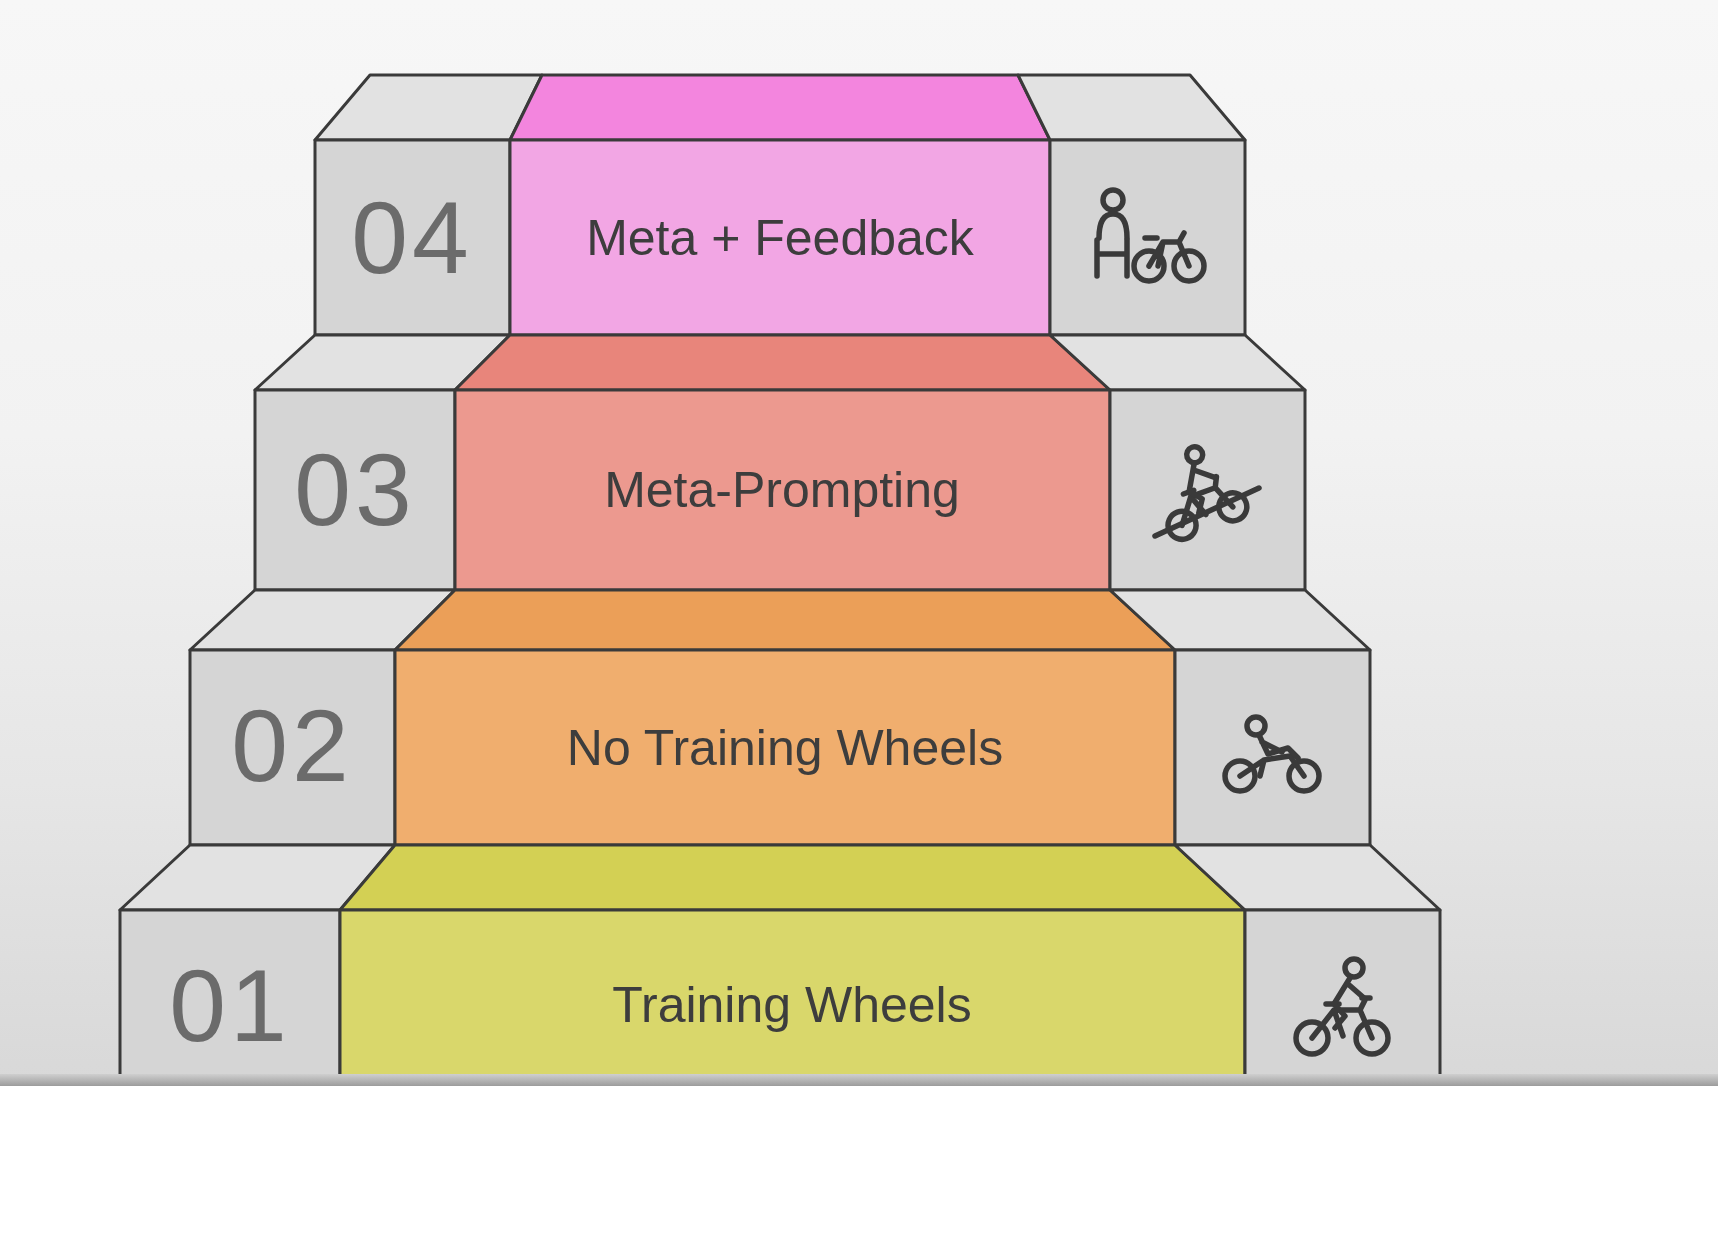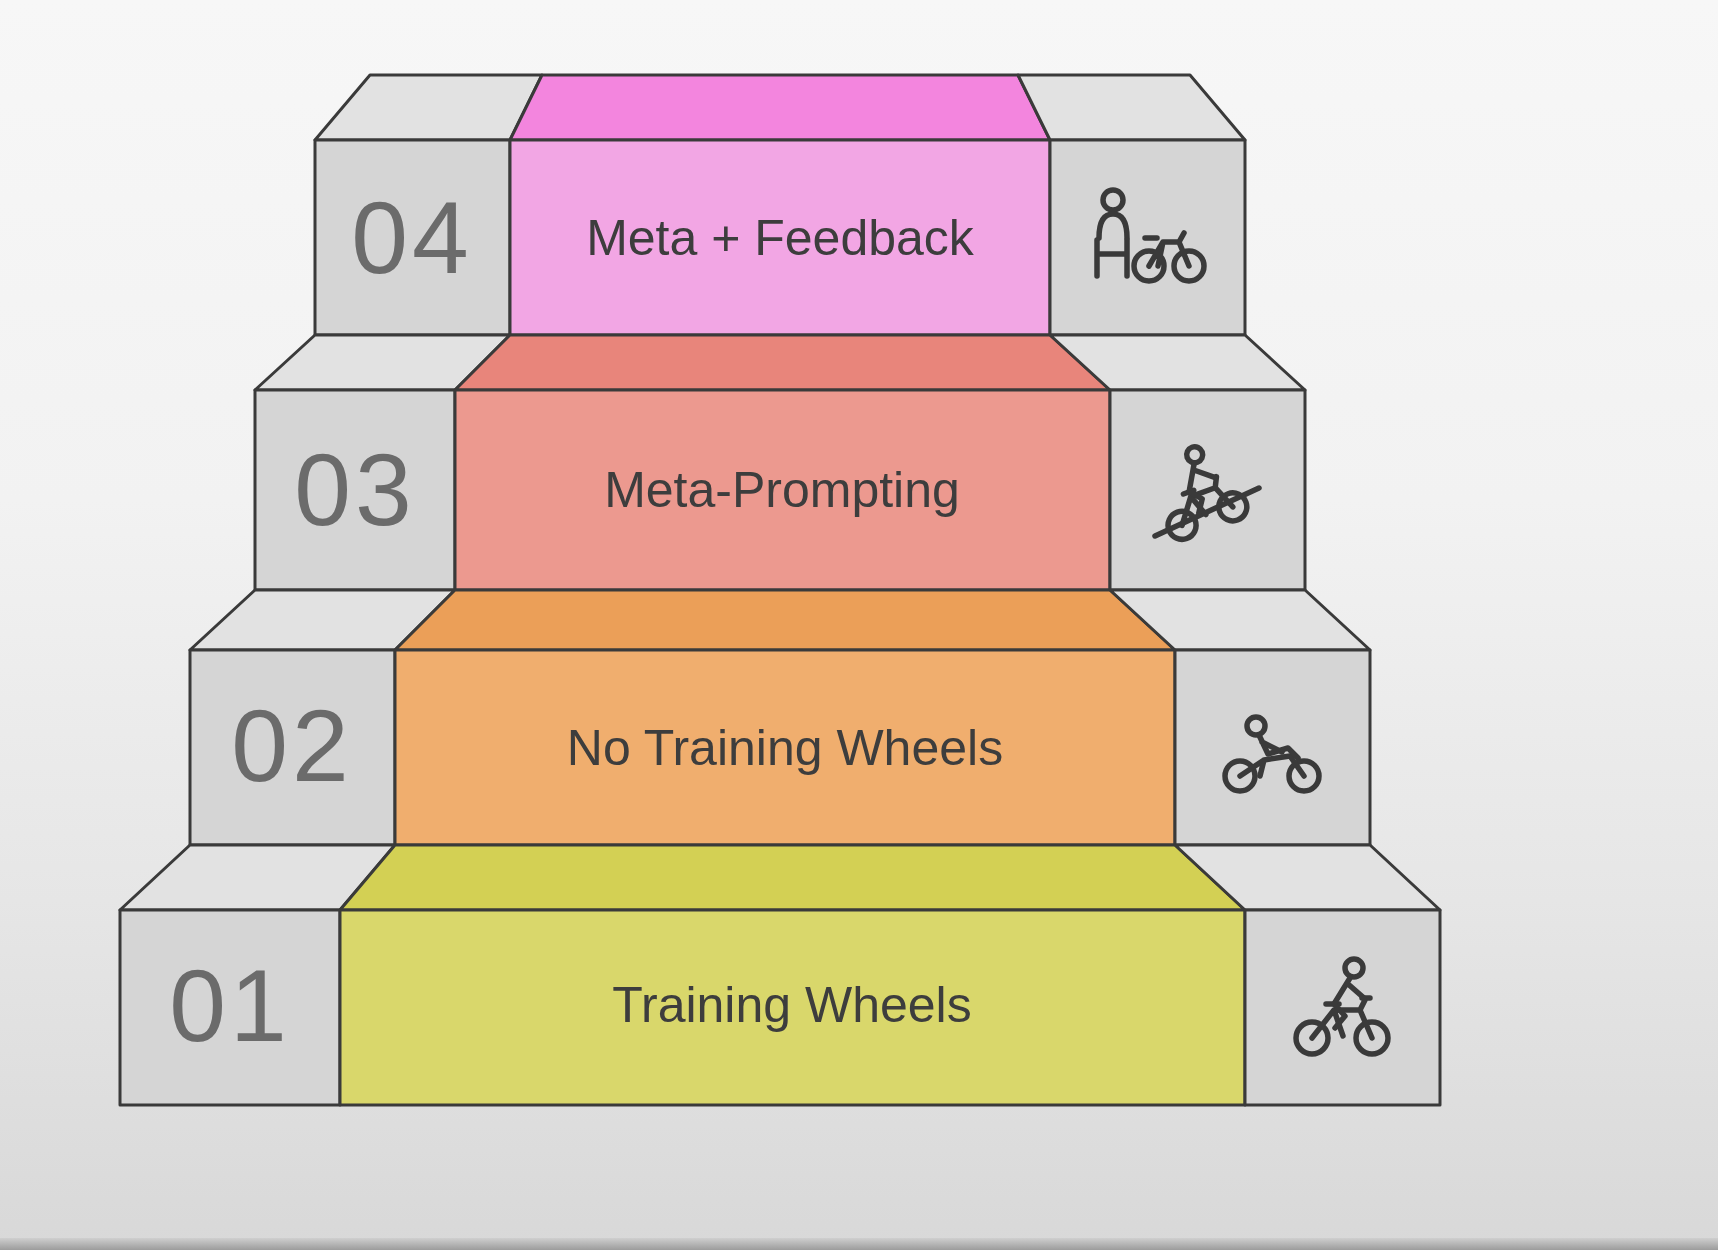--- a/index.html
+++ b/index.html
@@ -2,21 +2,21 @@
 <html><head>
 <meta charset="utf-8">
 <style>
   html,body{margin:0;padding:0}
   body{
     width:1718px;height:1250px;
     font-family:"Liberation Sans",sans-serif;
     overflow:hidden;
   }
   .stage{
-    position:relative;width:1718px;height:1250px;overflow:hidden;
+    position:relative;width:1718px;height:1086px;overflow:hidden;
     background:linear-gradient(180deg,#f7f7f7 0%,#f2f2f2 40%,#e6e6e6 72%,#d8d8d8 100%);
   }
   .stage svg{position:absolute;left:0;top:0}
   .face{stroke:#3a3a3a;stroke-width:3;stroke-linejoin:round}
   .num{
     fill:#6b6b6b;font-size:102px;font-weight:300;letter-spacing:4px;
     font-family:"Liberation Sans",sans-serif;
   }
   .label{
     fill:#3d3d3d;font-size:50px;font-weight:500;

